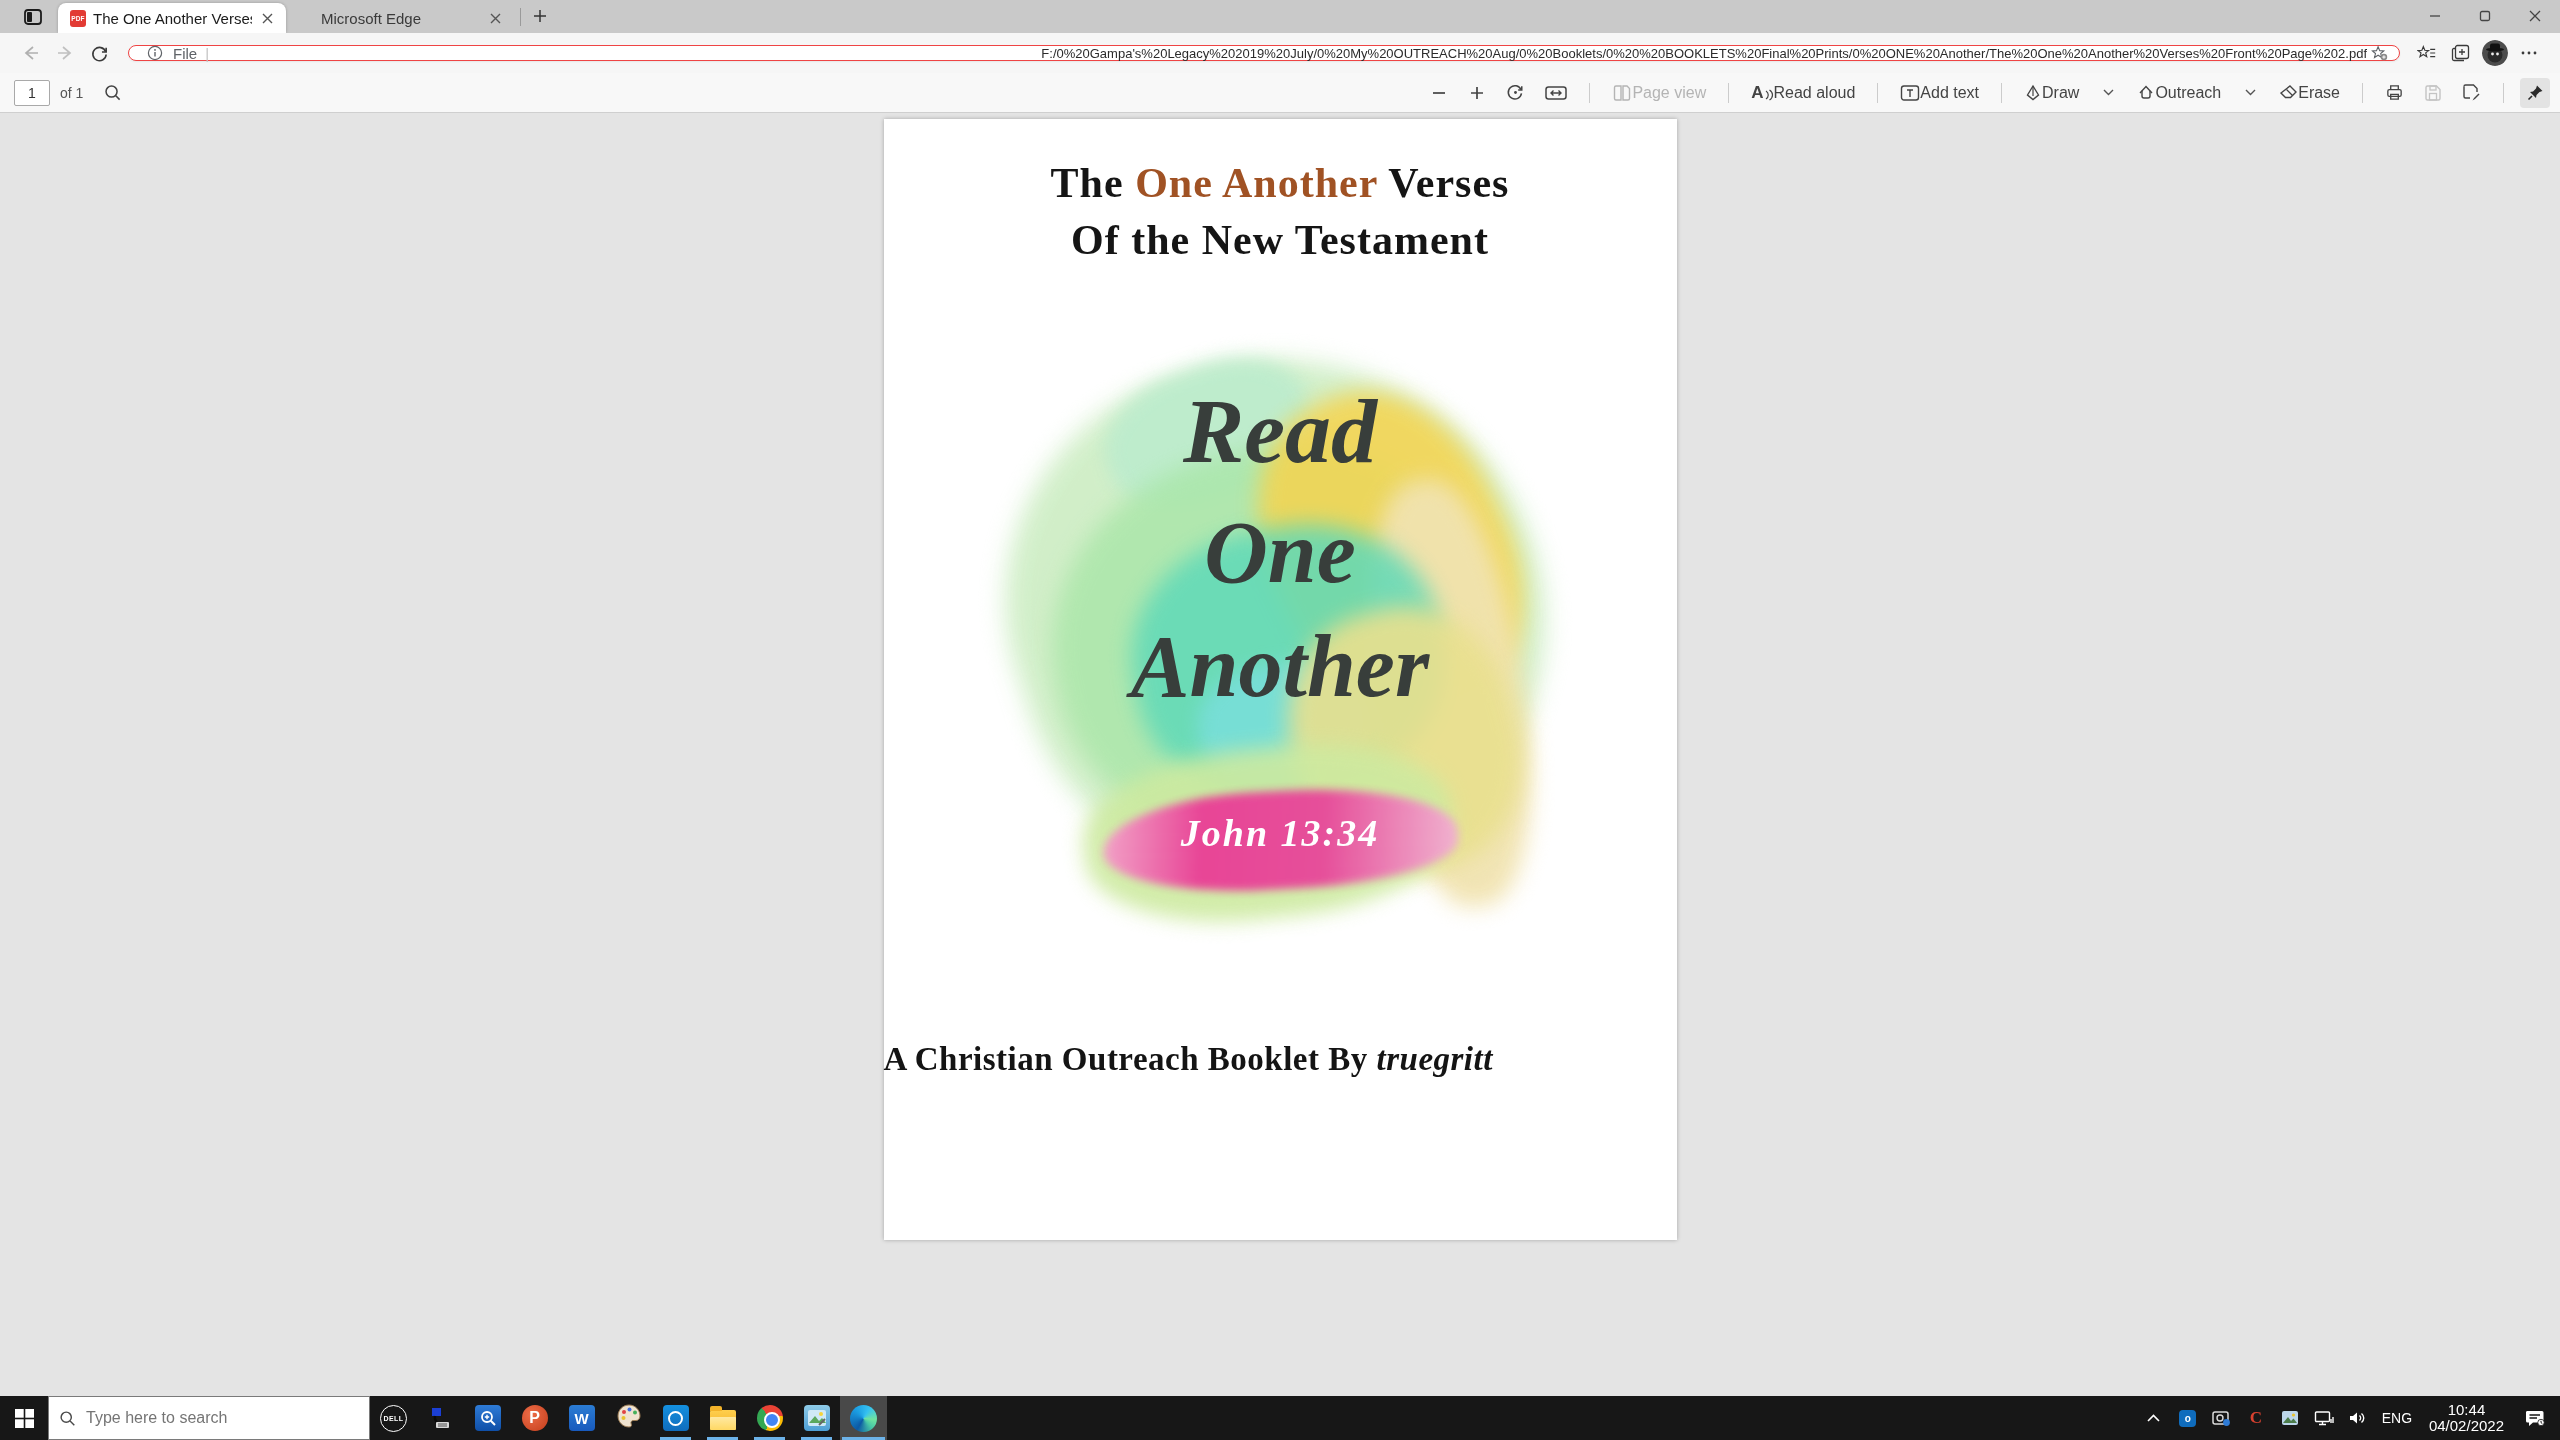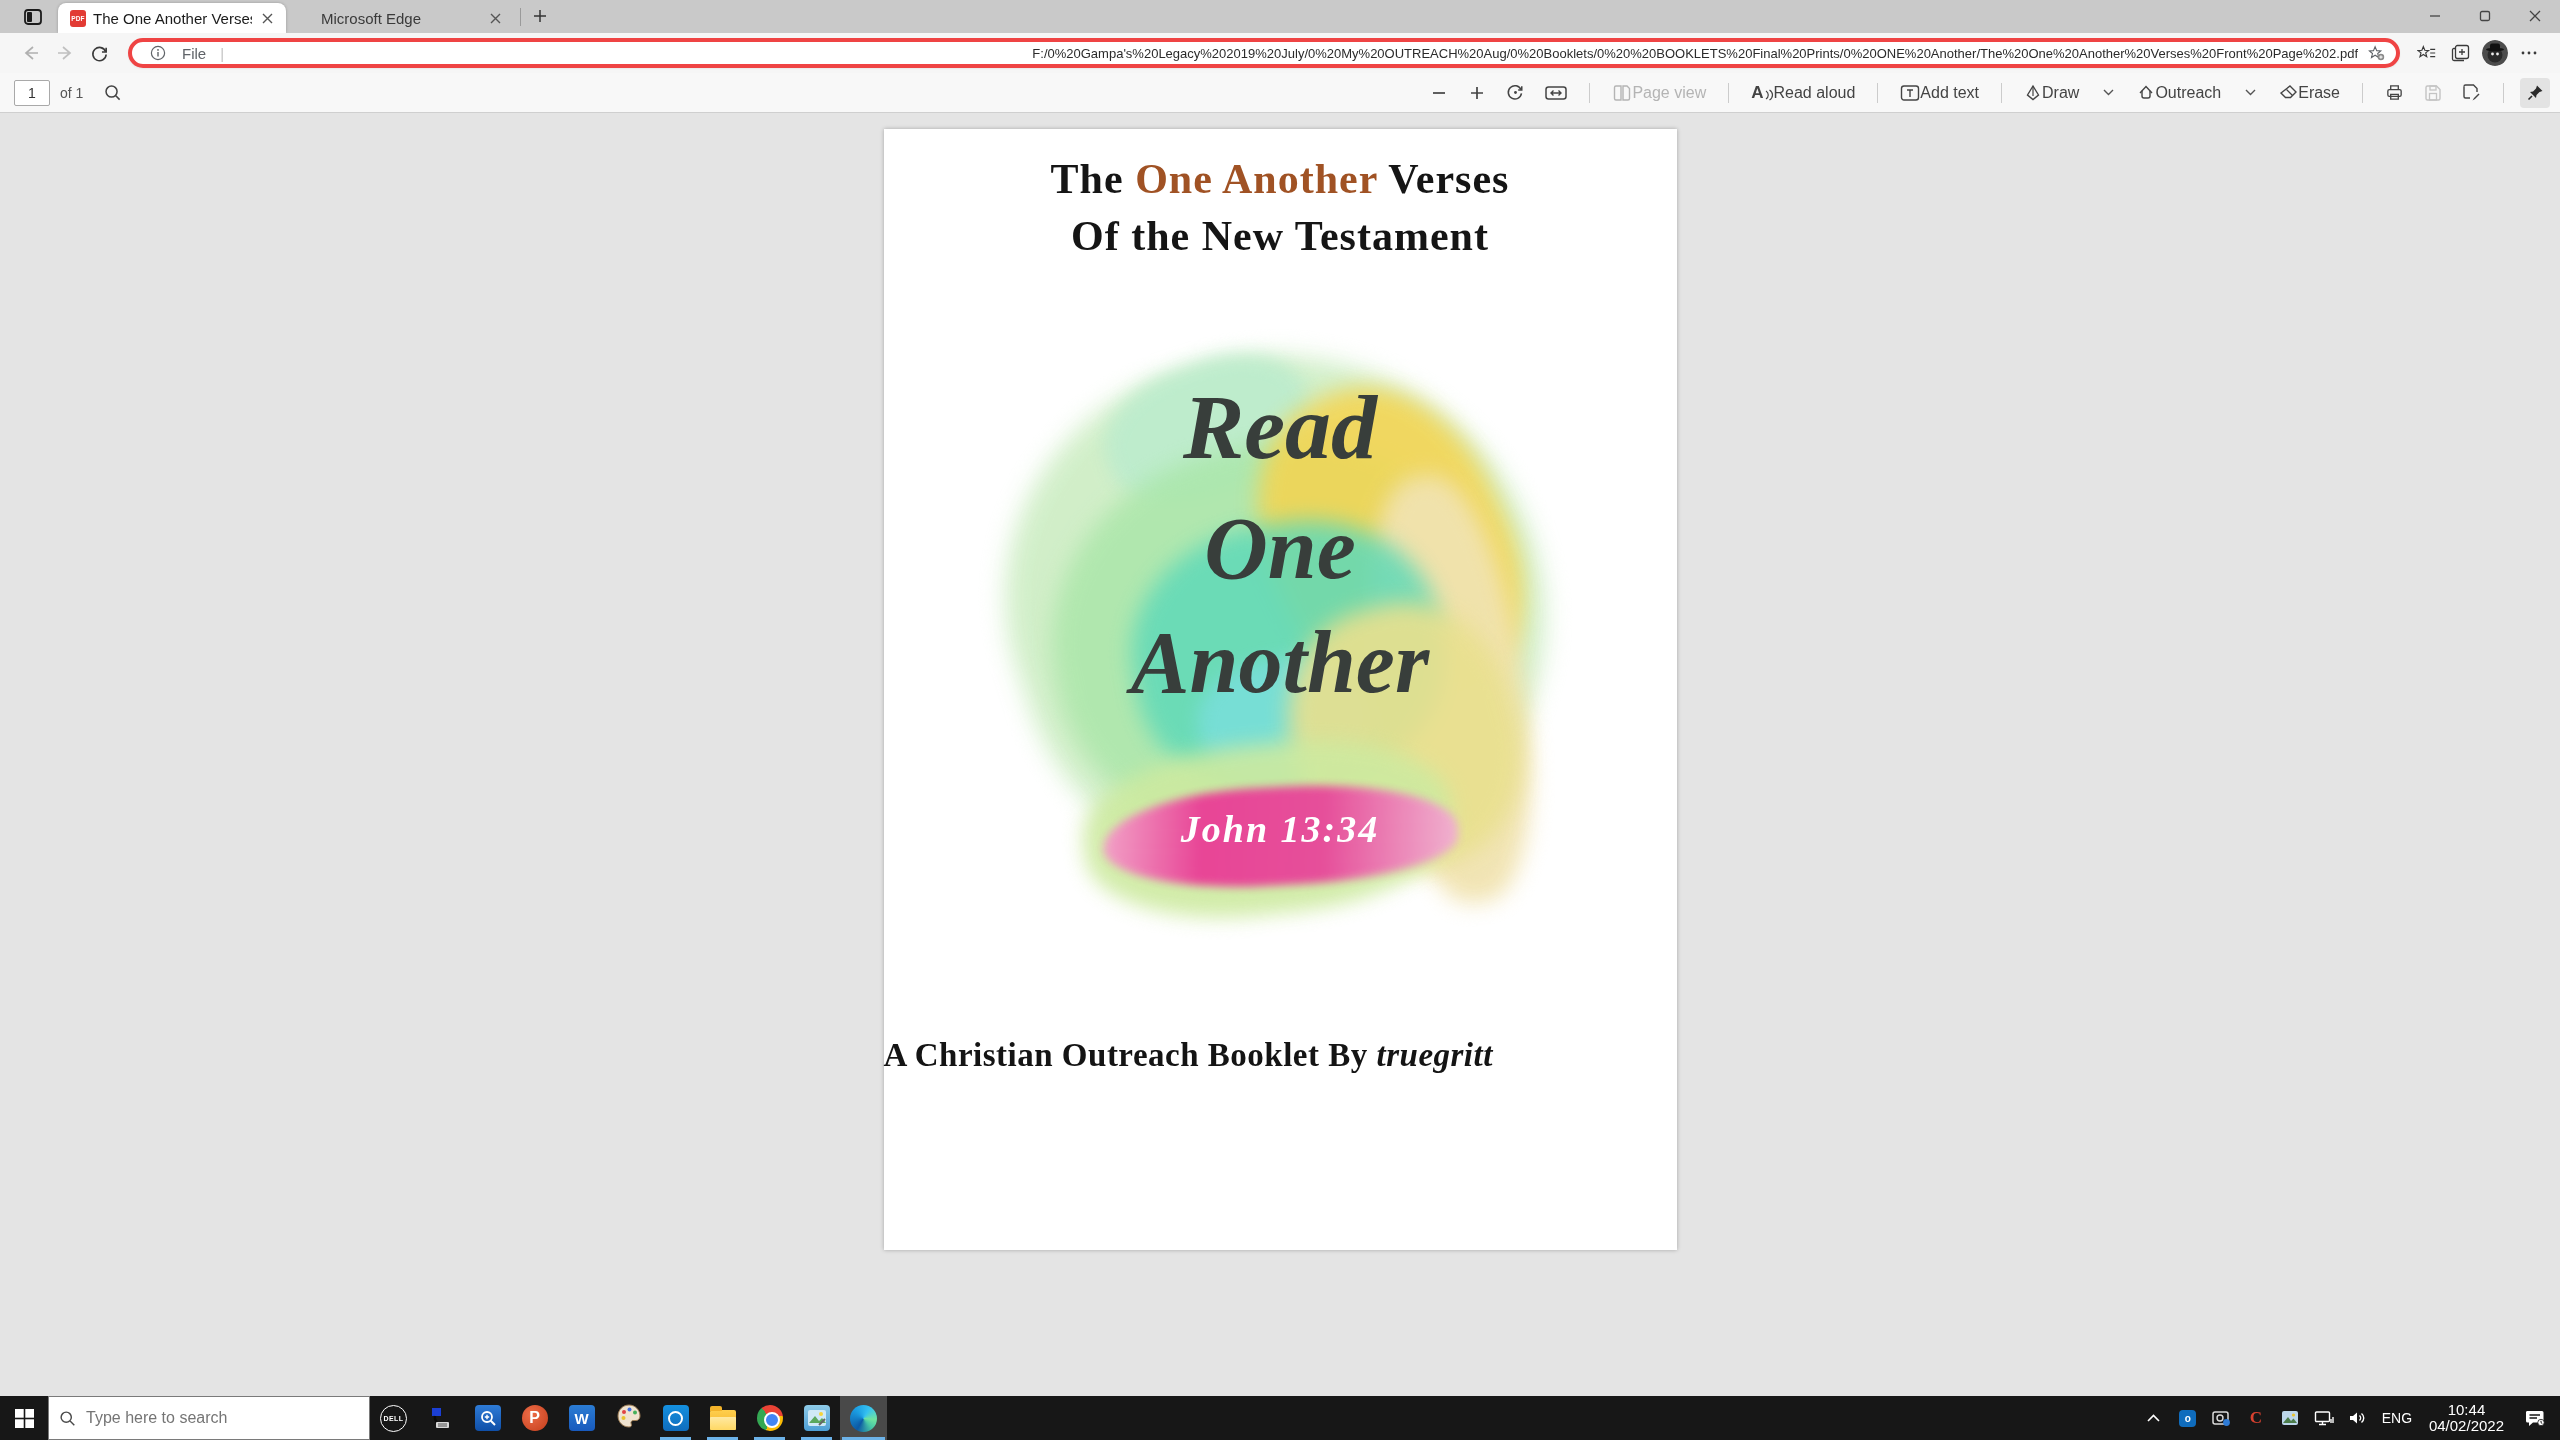--- a/index.html
+++ b/index.html
@@ -19,21 +19,21 @@
   .winctl { display:flex; align-self:flex-start; }
   .winctl > div { width:50px; height:32px; display:flex; align-items:center; justify-content:center; }
 
   .favicon { width:17px; height:17px; flex:0 0 auto; }
   .pdf-badge { width:16px; height:17px; background:#e23b34; border-radius:3px; color:#fff; font-size:6.5px; font-weight:bold; display:flex; align-items:center; justify-content:center; letter-spacing:.2px; }
   .edge-ball { width:17px; height:17px; border-radius:50%; background:conic-gradient(from 210deg,#0c59a4,#1b9de2 30%,#35c1f1 50%,#6fe3a0 68%,#47c7a6 80%,#0c59a4); }
 
   
   .navbar { height:40px; background:#f6f6f6; display:flex; align-items:center; padding:0 14px; flex:0 0 auto; }
   .nav-btn { width:34px; height:30px; display:flex; align-items:center; justify-content:center; border-radius:6px; flex:0 0 auto; }
-  .addressbar { flex:1; height:30px; margin:0 10px 0 12px; background:#ffffff; border:4px solid #ef4444; border-radius:15px; display:flex; align-items:center; padding:0 8px 0 14px; box-shadow:0 1px 2px rgba(0,0,0,.06);gap:6px; }
+  .addressbar { flex:1; height:16px; margin:0 10px 0 12px; background:#ffffff; border:1px solid #ef4444; border-radius:15px; display:flex; align-items:center; padding:0 8px 0 14px; box-shadow:0 1px 2px rgba(0,0,0,.06); }
   .addr-proto { color:#5f6368; font-size:15px; margin:0 8px 0 6px; }
   .addr-div { color:#c4c4c4; font-size:15px; margin-right:10px; }
   .addr-url { flex:1; color:#2b2b2b; font-size:13px; white-space:nowrap; overflow:hidden;text-align:right; }
   .addr-ico { display:flex; align-items:center; justify-content:center; width:24px; height:24px; flex:0 0 auto; }
   .avatar { width:26px; height:26px; border-radius:50%; background:#d8d8d8; overflow:hidden; display:flex; align-items:center; justify-content:center; }
 
   
   .pdfbar { height:40px; background:#f8f8f8; border-bottom:1px solid #cfcfcf; display:flex; align-items:center; padding:0 10px 0 14px; flex:0 0 auto; color:#444; font-size:16px; }
   .pageno { width:36px; height:26px; border:1px solid #a9a9a9; background:#fff; border-radius:2px; text-align:center; font-size:14px; color:#333; font-family:"Liberation Sans",sans-serif; }
   .ofpages { font-size:14px; color:#555; margin:0 14px 0 10px; }
@@ -42,21 +42,21 @@
   .pb-btn { height:30px; min-width:30px; padding:0 6px; display:flex; align-items:center; justify-content:center; border-radius:4px; }
   .pb-btn span { white-space:nowrap; }
   .pb-sep { width:1px; height:20px; background:#cccccc; margin:0 8px; }
   .pb-disabled { color:#b4b4b4; }
   .pb-disabled svg { stroke:#b4b4b4 !important; }
   .pb-active { background:#e3e3e3; }
   .letter-ico { font-size:17px; font-weight:bold; color:#444; line-height:1; }
 
   
   .viewer { flex:1; background:#e4e4e4; overflow:hidden; position:relative; }
-  .page { width:793px; height:1121px; background:#ffffff; margin:16px auto 0 auto; box-shadow:0 0 4px rgba(0,0,0,.28); position:relative; padding-top:22px; }
+  .page { width:793px; height:1121px; background:#ffffff; margin:6px auto 0 auto; box-shadow:0 0 4px rgba(0,0,0,.28); position:relative; padding-top:36px; }
   .doc-title { text-align:center; font-family:cursive; font-size:42px; line-height:57px; color:#151515; font-weight:600; letter-spacing:1px; }
   .doc-title .accent { color:#a05224; }
   .art { width:465px; height:610px; margin:64px auto 0 auto; position:relative; }
   .stroke { position:absolute; }
   .s1 { left:-35px; top:25px;  width:530px; height:520px; background:#cfeec6; border-radius:46% 54% 50% 50%; transform:rotate(-18deg); filter:blur(12px); opacity:.95; }
   .s2 { left:5px;   top:115px; width:440px; height:390px; background:#a9e6a8; border-radius:48%; transform:rotate(-12deg); filter:blur(11px); opacity:.8; }
   .s3 { left:85px;  top:195px; width:310px; height:265px; background:#5fd9b8; border-radius:45%; transform:rotate(-10deg); filter:blur(11px); opacity:.85; }
   .s4 { left:225px; top:55px;  width:235px; height:330px; background:#f6d44e; border-radius:45%; transform:rotate(-25deg); filter:blur(11px); opacity:.85; }
   .s5 { left:245px; top:275px; width:225px; height:265px; background:#e9e08e; border-radius:45%; transform:rotate(-15deg); filter:blur(11px); opacity:.9; }
   .s6 { left:330px; top:145px; width:145px; height:430px; background:#f1e3b0; border-radius:45%; transform:rotate(-8deg); filter:blur(11px); opacity:.95; }

